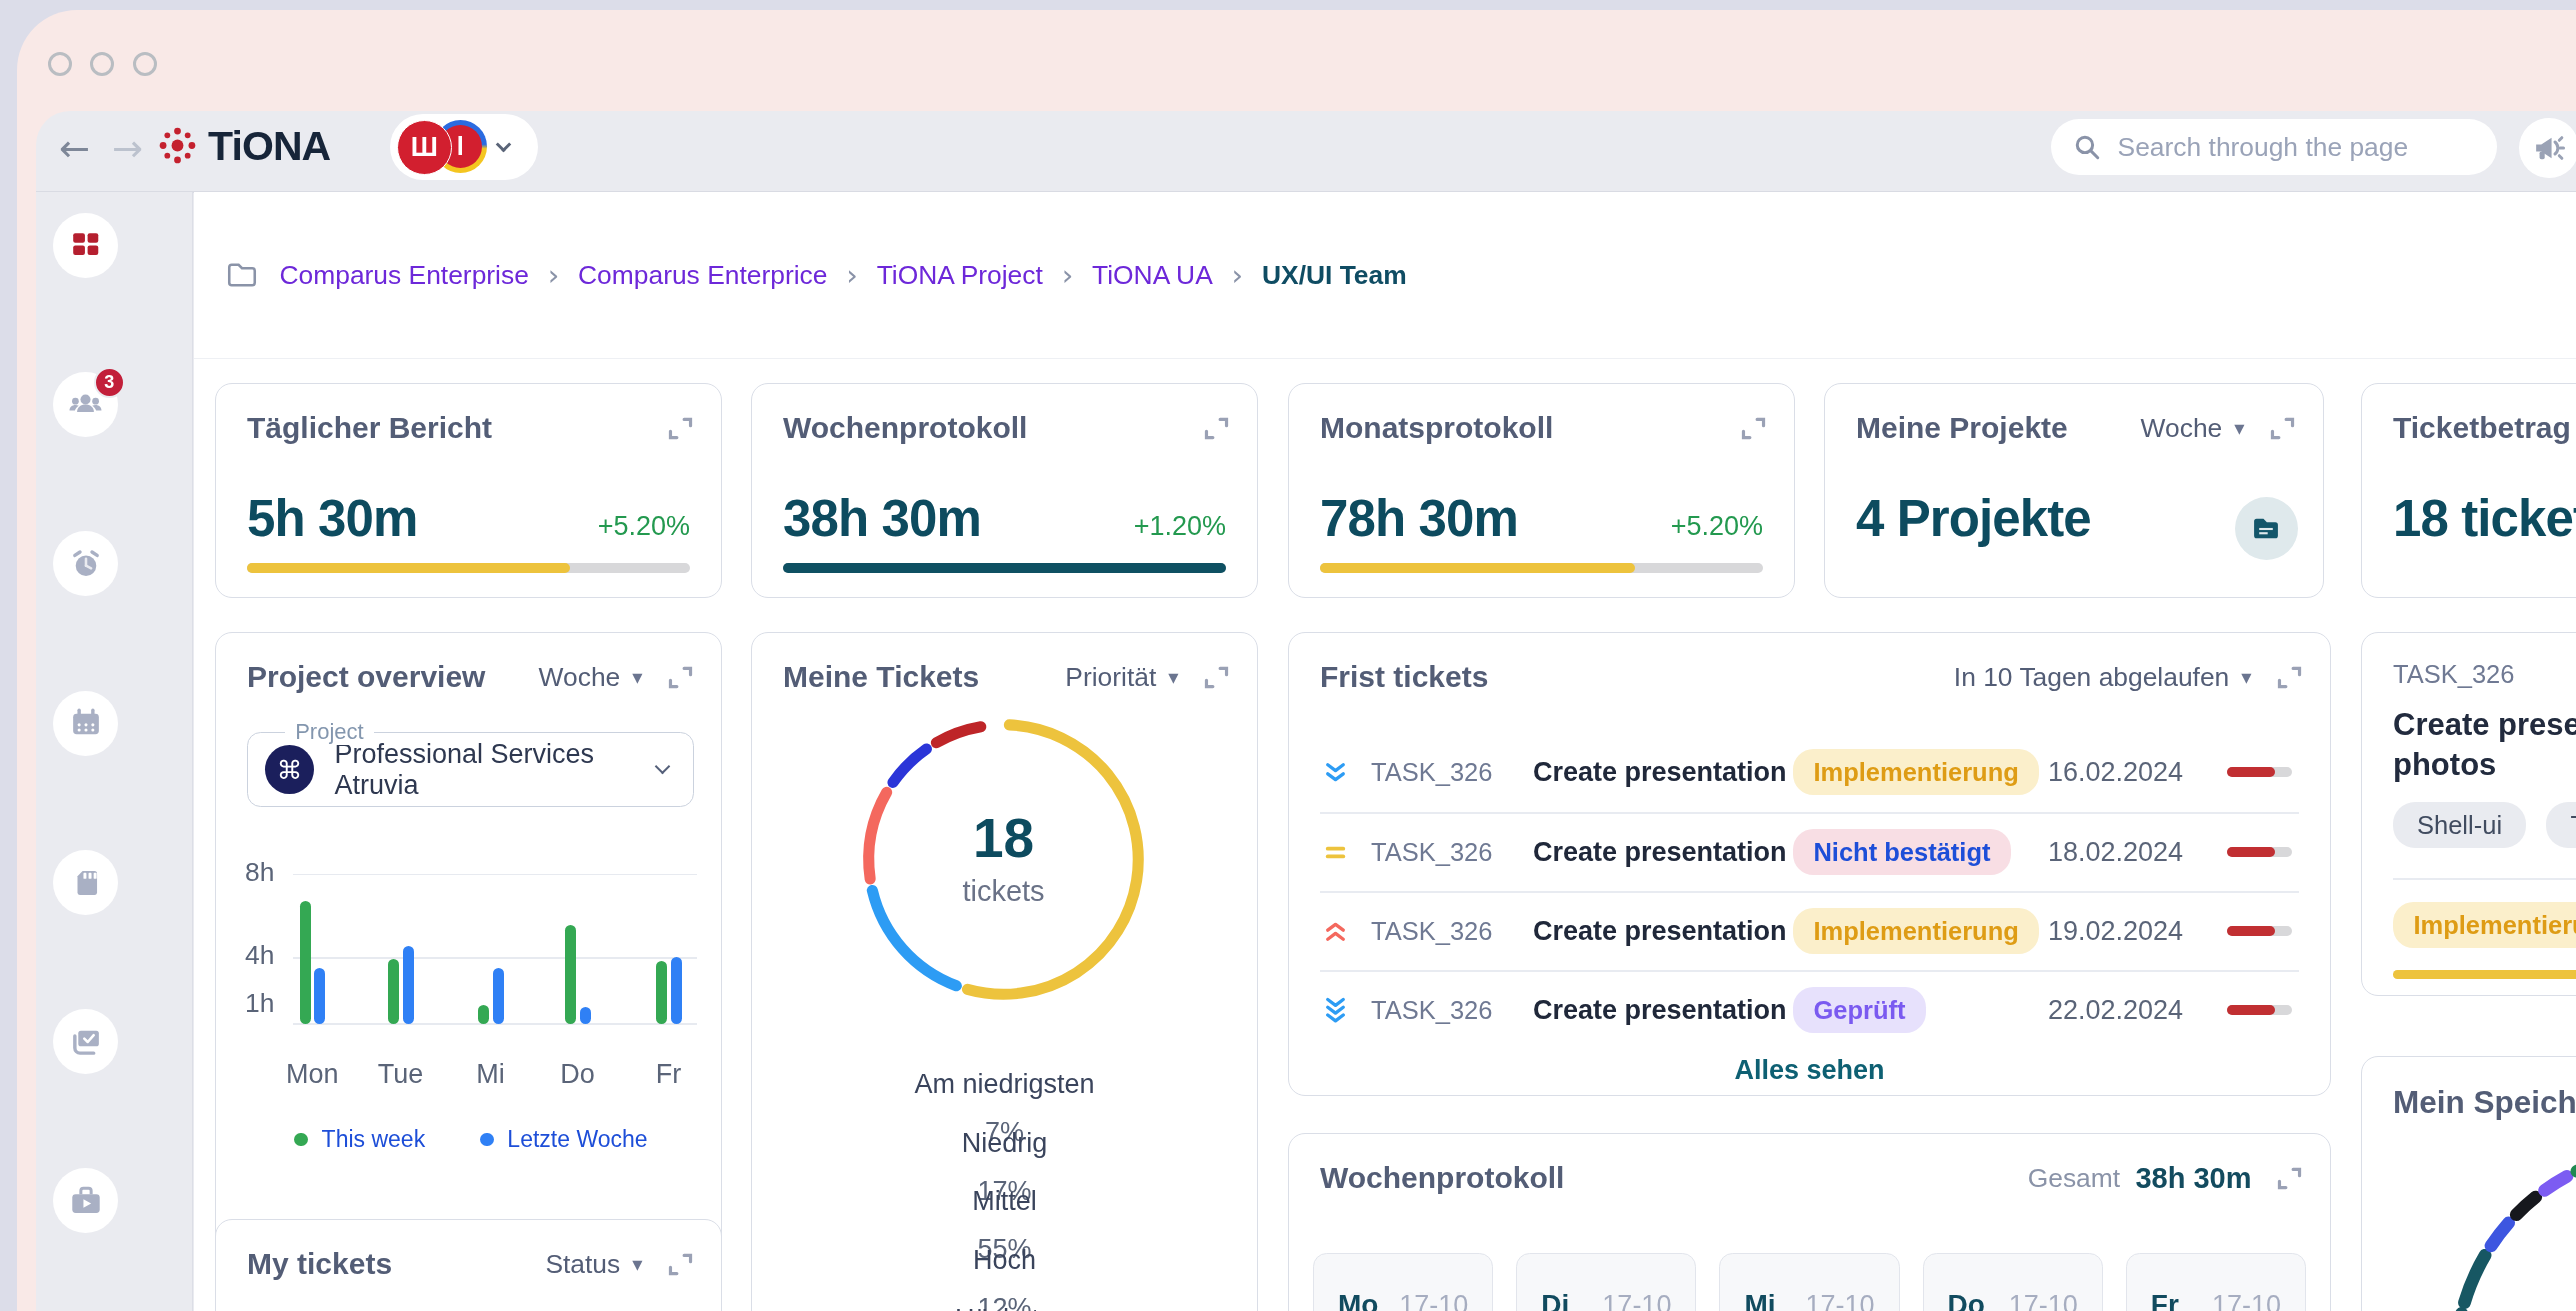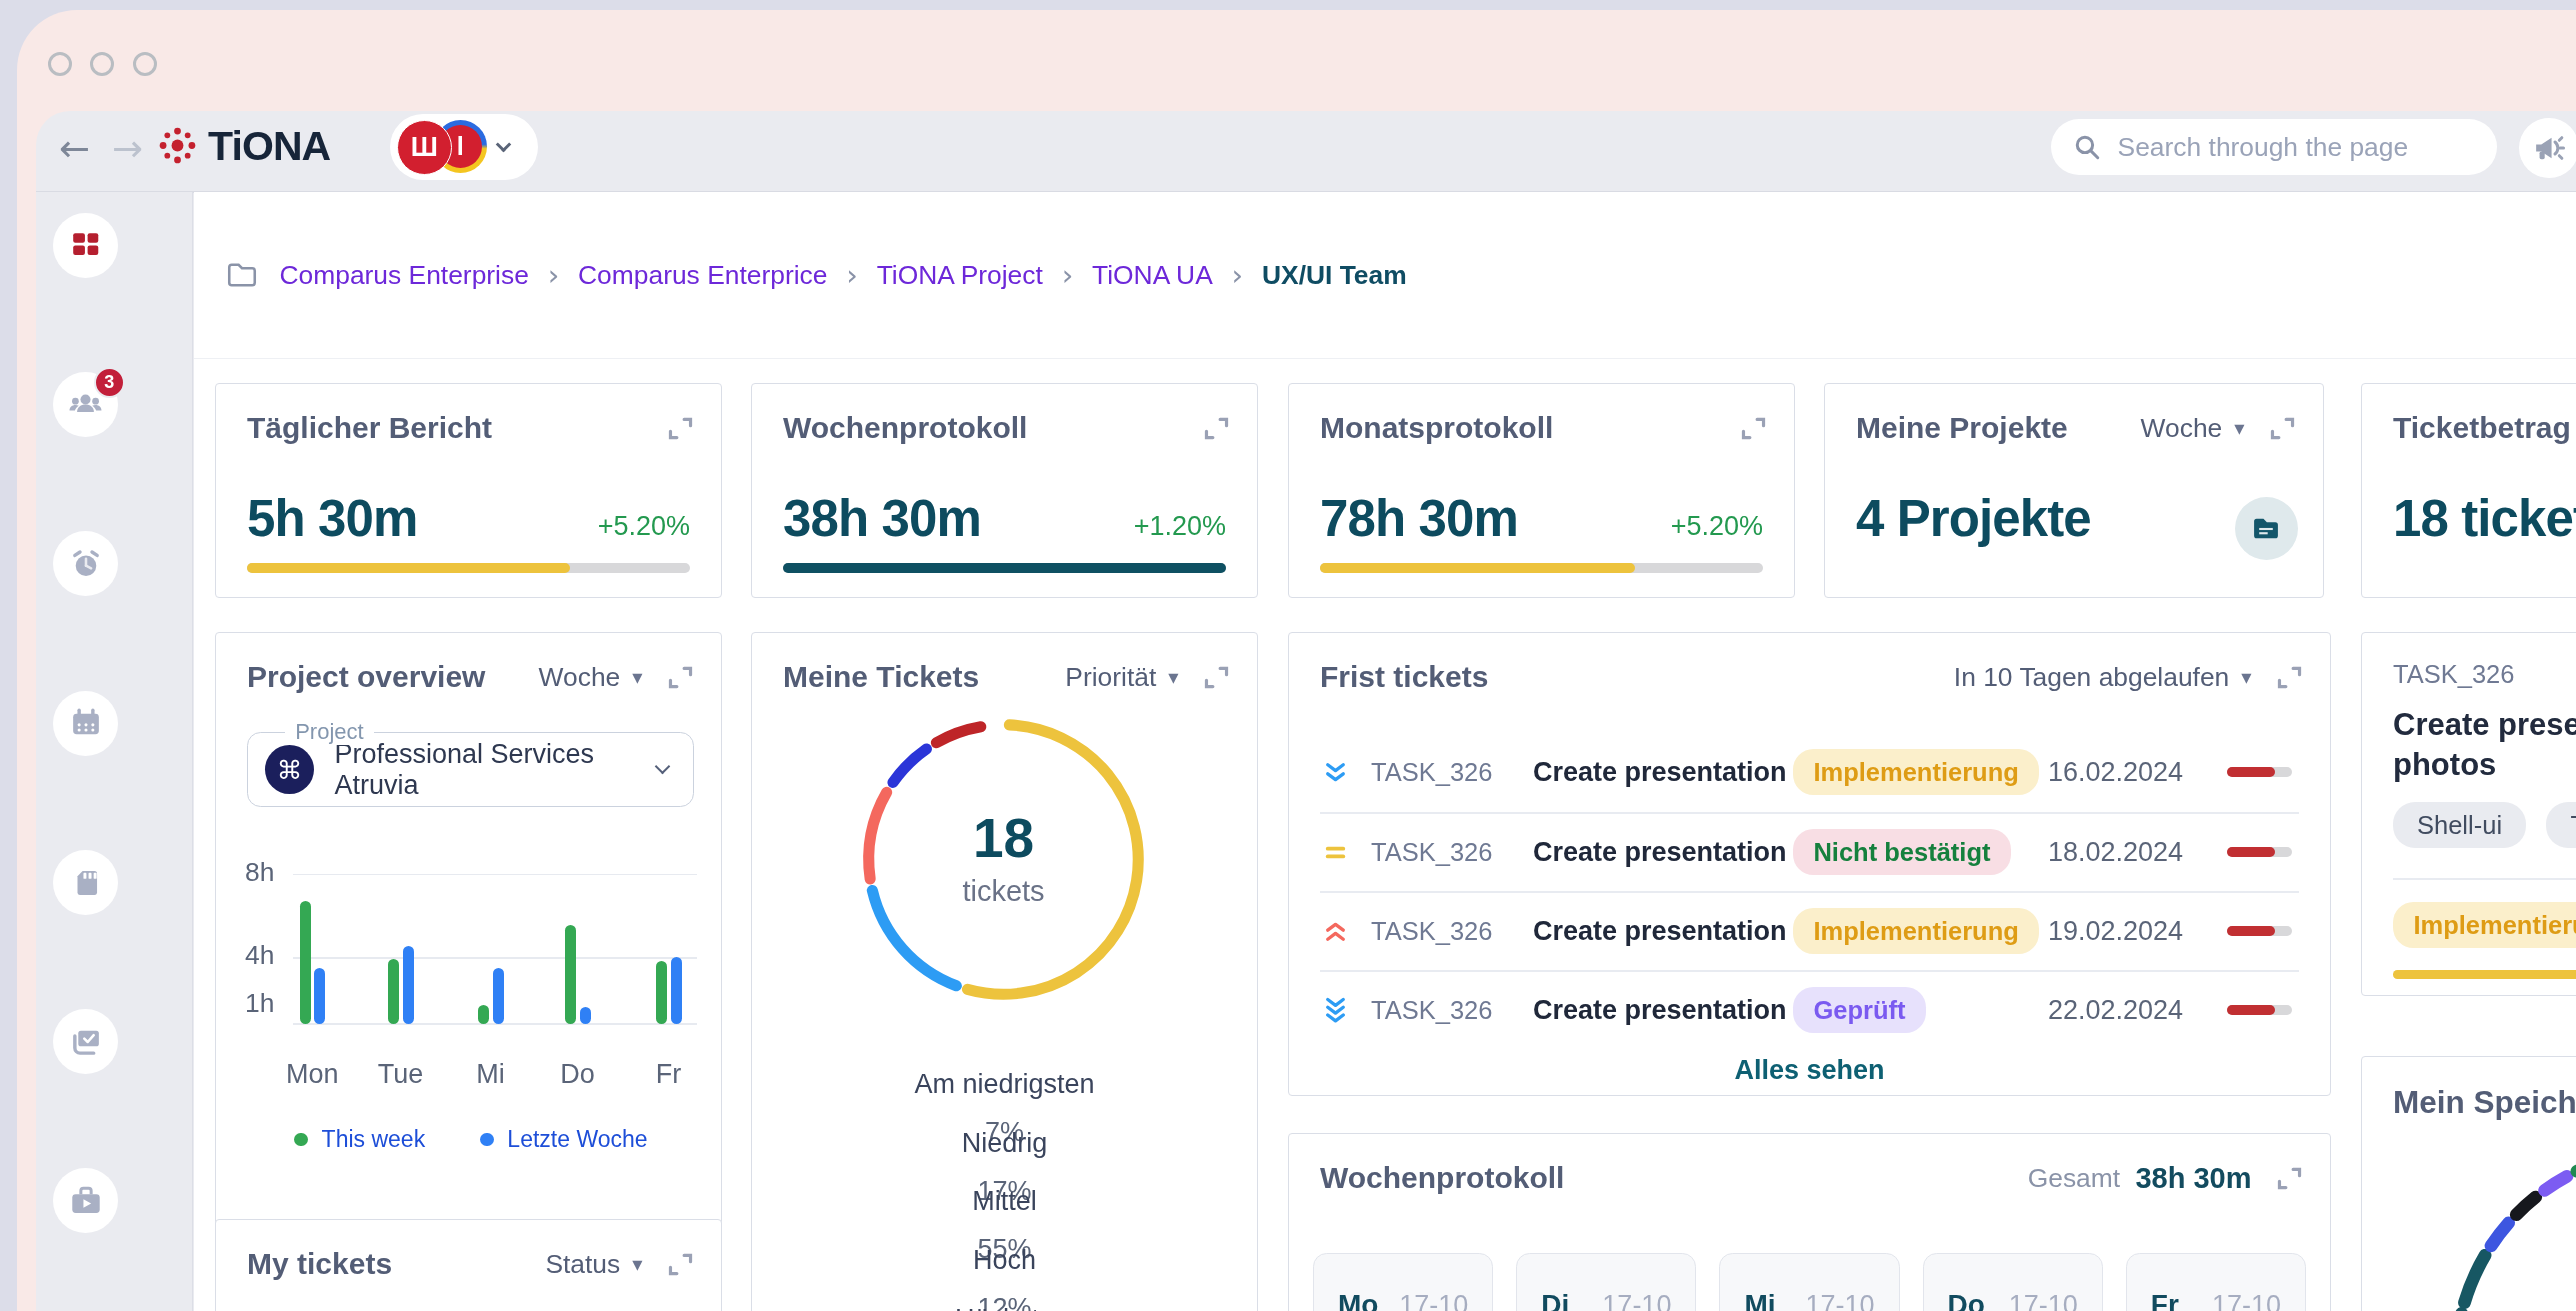--- a/index.html
+++ b/index.html
@@ -34,21 +34,21 @@
   .side-item{position:absolute;left:53px;width:65px;height:65px;border-radius:50%;background:#fff;display:flex;align-items:center;justify-content:center;cursor:pointer;}
   .side-badge{position:absolute;right:-6.8px;top:-5.1px;width:31px;height:31px;border-radius:50%;background:#C21F3A;color:#fff;font-size:18px;font-weight:700;display:flex;align-items:center;justify-content:center;border:2.6px solid #EAEBF0;}
 
   
   #breadcrumb{position:absolute;left:194px;top:192px;right:0;height:167px;border-bottom:1.7px solid #EEF0F4;display:flex;align-items:center;padding-left:31px;background:#fff;}
   .bc-item{font-size:26.4px;color:#6d28d9;margin:0 12px;cursor:pointer;}
   .bc-sep{font-size:29px;color:#8A93A8;margin:0 6.8px;font-family:"DejaVu Sans",sans-serif;}
   .bc-item.active{font-weight:700;color:#0F4C63;}
 
   
-  .card{position:absolute;background:#fff;border:1.7px solid #DADEE7;border-radius:4px;text-decoration:underline;}
+  .card{position:absolute;background:#fff;border:1.7px solid #DADEE7;border-radius:17px;text-decoration:underline;}
   .chead{position:absolute;top:27px;left:31px;right:25.5px;display:flex;align-items:center;}
   .ctitle{font-size:30px;font-weight:700;color:#535D76;}
   .spacer{flex:1;}
   .filter{display:flex;align-items:center;gap:12px;font-size:26.4px;color:#535D76;cursor:pointer;margin-right:22px;}
   .caret{font-size:20.4px;color:#6B7590;}
   .expbtn{cursor:pointer;display:flex;}
 
   .metric-value{position:absolute;left:31px;bottom:49px;font-size:51px;font-weight:800;color:#0D4B5F;letter-spacing:-0.9px;}
   .delta{position:absolute;right:31px;bottom:55px;font-size:27px;color:#23994F;}
   .track{position:absolute;left:31px;right:31px;bottom:24px;height:10.2px;border-radius:5.1px;background:#D8D8DA;}
@@ -77,21 +77,21 @@
   .prow .plabel{font-size:27px;color:#3A445C;flex:1;}
   .prow .ppct{font-size:27px;color:#5A6478;}
   .pdot{width:12.8px;height:12.8px;border-radius:50%;margin-left:12px;}
 
   
   .frow{position:absolute;left:31px;right:31px;height:78px;display:grid;grid-template-columns:51px 162px 1fr 255px 179px 72px;align-items:center;cursor:pointer;}
   .ftask{font-size:25.5px;color:#6F7993;}
   .ftitle{font-size:27px;font-weight:700;color:#20283A;white-space:nowrap;overflow:hidden;}
   .badge{display:inline-block;padding:8.5px 20.4px;border-radius:20.4px;font-size:25.5px;font-weight:600;justify-self:start;}
   .impl{background:#FBEFCB;color:#DE9C15;}
-  .nicht{background:#F8DEE4;color:#15803d;}
+  .nicht{background:#F8DEE4;color:#1d4ed8;}
   .gepr{background:#E7E1FC;color:#7A5AF0;}
   .fdate{font-size:27px;color:#5A6478;}
   .minitrack{width:65px;height:9.4px;border-radius:5.1px;background:#D8D8DA;}
   .minifill{height:100%;border-radius:5.1px;background:#C12F32;width:74%;}
   .fdiv{position:absolute;left:31px;right:31px;height:1.7px;background:#E8EBF1;}
   #see-all{position:absolute;left:0;right:0;top:422px;text-align:center;font-size:27px;font-weight:700;color:#0E6073;cursor:pointer;}
 
   
   #wl-days{position:absolute;left:24px;right:24px;top:119px;display:flex;gap:23px;}
   .daytile{flex:1;height:104px;background:#F7F8FA;border:1.7px solid #E2E5EC;border-radius:13.6px;display:flex;align-items:center;justify-content:space-between;padding:0 24px;cursor:pointer;}

